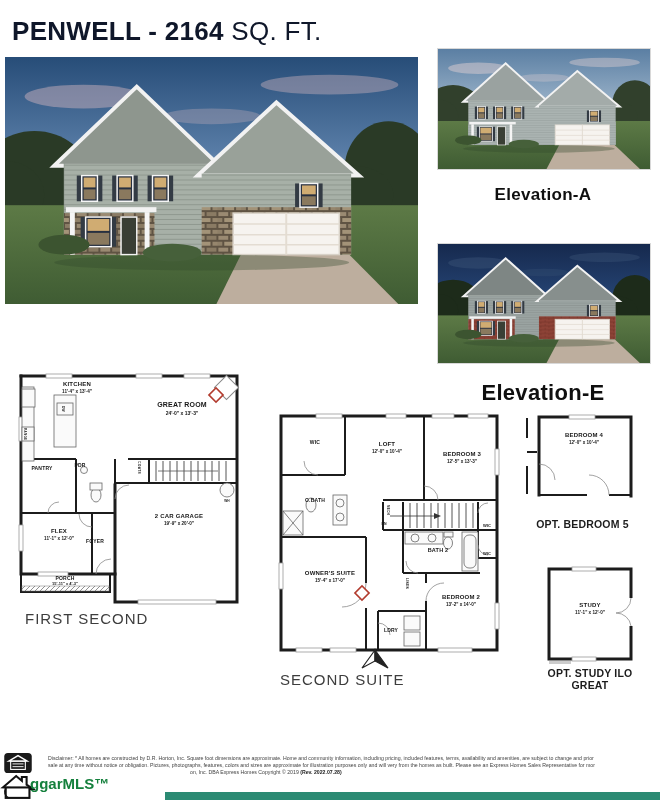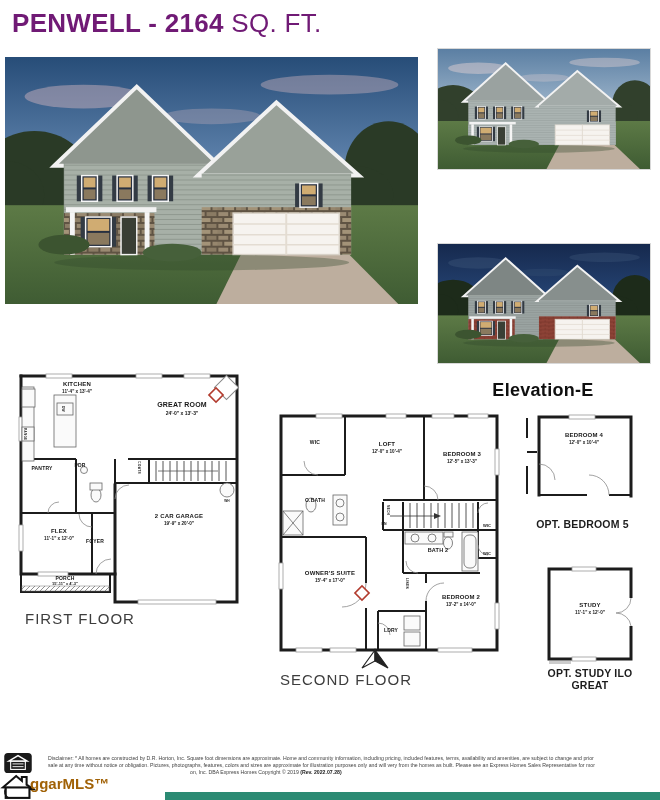--- a/index.html
+++ b/index.html
@@ -1,19 +1,19 @@
 <!DOCTYPE html>
 <html><head>
 <meta charset="utf-8">
 <style>
   html,body{margin:0;padding:0;background:#fff}
   #page{position:relative;width:660px;height:800px;background:#fff;overflow:hidden;
         font-family:"Liberation Sans",sans-serif;}
   
-  #title{position:absolute;left:12px;top:8px;font-size:26px;color:#701a75;letter-spacing:.3px;white-space:nowrap}
+  #title{position:absolute;left:12px;top:16px;font-size:26px;color:#0f172a;letter-spacing:.3px;white-space:nowrap}
   #title .t1{font-weight:800}
   #title .t2{font-weight:500}
   
   .photo{position:absolute;overflow:hidden;background:#c9d2da}
   .photo svg{display:block;width:100%;height:100%}
   .ellabel{position:absolute;text-align:center;font-weight:800;color:#0f0f0f;letter-spacing:.3px}
   
   .plan{position:absolute}
   .plan svg{position:absolute;left:0;top:0;width:100%;height:100%;z-index:1}
   .rl{position:absolute;text-align:center;color:#161616;line-height:1.25;z-index:2}
@@ -23,21 +23,21 @@
   .sm .rn{font-size:5px}
   .xs{font-size:4px;font-weight:700;color:#161616}
   .xxs{font-size:3.2px;font-weight:700;color:#161616}
   .rv{position:absolute;font-weight:700;color:#161616;writing-mode:vertical-rl;letter-spacing:.3px;z-index:2;line-height:1}
   .plancap{position:absolute;font-size:15px;color:#3d3d3d;letter-spacing:1px}
   .optcap{position:absolute;font-size:10.5px;font-weight:700;color:#1c1c1c;text-align:center;letter-spacing:.2px}
   
   #disclaimer{position:absolute;left:48px;top:755px;width:606px;font-size:5.2px;line-height:1.3;color:#3f3f3f;z-index:2}
   #disc3{margin-left:142px}
   #disc3 b{font-weight:700;color:#222}
-  #mlstext{position:absolute;left:30px;top:775px;font-size:15px;font-weight:700;color:#a16207;z-index:3}
+  #mlstext{position:absolute;left:30px;top:775px;font-size:15px;font-weight:700;color:#15803d;z-index:3}
   #accentbar{position:absolute;left:165px;top:792px;width:495px;height:8px;background:#2B8A73}
   .icon{position:absolute;z-index:2}
 </style>
 </head>
 <body>
 
 <div id="page">
 
   <div id="title"><span class="t1">PENWELL - 2164</span><span class="t2"> SQ. FT.</span></div>
 
@@ -231,20 +231,21 @@
   <rect x="232" y="158" width="108" height="42" fill="#f6f3ef" stroke="#d8d2c8" stroke-width="1.5"></rect>
   <line x1="286" y1="158" x2="286" y2="200" stroke="#e3dcd2" stroke-width="2"></line>
   <line x1="232" y1="169" x2="340" y2="169" stroke="#e3dcd2" stroke-width="1.5"></line>
   <line x1="232" y1="180" x2="340" y2="180" stroke="#e3dcd2" stroke-width="1.5"></line>
   <line x1="232" y1="190" x2="340" y2="190" stroke="#e3dcd2" stroke-width="1.5"></line>
   <ellipse cx="200" cy="208" rx="150" ry="8" fill="#31492a" opacity="0.35"></ellipse>
   <ellipse cx="60" cy="190" rx="26" ry="10" fill="#3c5430"></ellipse>
   <ellipse cx="170" cy="198" rx="30" ry="9" fill="#46603a"></ellipse>
   </svg>
     </div>
+  <div class="ellabel" style="left:437px;top:185px;width:212px;font-size:17px">Elevation-A</div>
 
   <div class="photo" style="left:437px;top:243px;width:212px;height:119px;border:1px solid #d8d8d8">
       <svg viewBox="0 0 420 250" preserveAspectRatio="none">
   <defs>
    <linearGradient id="esky" x1="0" y1="0" x2="0" y2="1">
             <stop offset="0" stop-color="#16294e"></stop>
             <stop offset="0.6" stop-color="#23406e"></stop>
             <stop offset="1" stop-color="#7e95b8"></stop>
           </linearGradient>
    <linearGradient id="egr" x1="0" y1="0" x2="0" y2="1">
@@ -330,21 +331,21 @@
   <rect x="232" y="158" width="108" height="42" fill="#f6f3ef" stroke="#d8d2c8" stroke-width="1.5"></rect>
   <line x1="286" y1="158" x2="286" y2="200" stroke="#e3dcd2" stroke-width="2"></line>
   <line x1="232" y1="169" x2="340" y2="169" stroke="#e3dcd2" stroke-width="1.5"></line>
   <line x1="232" y1="180" x2="340" y2="180" stroke="#e3dcd2" stroke-width="1.5"></line>
   <line x1="232" y1="190" x2="340" y2="190" stroke="#e3dcd2" stroke-width="1.5"></line>
   <ellipse cx="200" cy="208" rx="150" ry="8" fill="#31492a" opacity="0.35"></ellipse>
   <ellipse cx="60" cy="190" rx="26" ry="10" fill="#3c5430"></ellipse>
   <ellipse cx="170" cy="198" rx="30" ry="9" fill="#46603a"></ellipse>
   </svg>
     </div>
-  <div class="ellabel" style="left:437px;top:380px;width:212px;font-size:18px">Elevation-E</div>
+  <div class="ellabel" style="left:437px;top:380px;width:212px;font-size:22px">Elevation-E</div>
 
   <div class="plan" style="left:18px;top:373px;width:224px;height:235px">
     <svg viewBox="0 0 224 235">
       <defs>
         <pattern id="hatch1" width="5" height="5" patternUnits="userSpaceOnUse">
           <path d="M0,5 L5,0" stroke="#777" stroke-width="0.8"></path>
         </pattern>
       </defs>
       <g stroke="#1c1c1c" stroke-width="3" fill="none" stroke-linecap="square">
         <path d="M3,3 H219 V229 H97 V112"></path>
@@ -427,21 +428,21 @@
       <div class="rn">PORCH</div>
       <div class="rd" style="font-size:4px">15'-11" x 4'-3"</div>
     </div>
     <div class="rv" style="left:119px;top:88px;height:20px;font-size:3.4px">COATS</div>
     <div class="rl" style="left:203px;top:114px;width:12px">
       <span class="xxs">WH</span>
     </div>
     <div class="rv" style="left:43px;top:33px;height:10px;font-size:3.2px">DW</div>
     <div class="rv" style="left:5px;top:55px;height:13px;font-size:3px">RANGE</div>
   </div>
-  <div class="plancap" style="left:25px;top:610px">FIRST FLOOR</div>
+  <div class="plancap" style="left:25px;top:610px">FIRST SECOND</div>
 
   <div class="plan" style="left:278px;top:413px;width:224px;height:247px">
     <svg viewBox="0 0 224 247">
       <g stroke="#1c1c1c" stroke-width="3" fill="none" stroke-linecap="square">
         <path d="M3,3 H219 V237 H3 Z"></path>
       </g>
       <g stroke="#1c1c1c" stroke-width="2" fill="none">
         <path d="M67,3 V62 M3,62 H67 M146,3 V87 M105,87 H219 M3,124 H88 M88,124 V170 M88,195 V237"></path>
         <path d="M125,89 V160 M125,117 H200 M125,160 H202 M200,89 V145 M200,117 H219 M200,145 H219"></path>
         <path d="M148,160 V170 M148,188 V237 M100,198 H148 M100,198 V237 M105,89 V117 M105,117 H125"></path>
@@ -538,21 +539,21 @@
     </div>
     <div class="rl sm" style="left:98px;top:214px;width:30px">
       <div class="rn">LDRY</div>
     </div>
     <div class="rv" style="left:127px;top:165px;height:30px;font-size:3.2px">LINEN</div>
   </div>
   <svg class="icon" style="left:360px;top:648px;width:30px;height:24px" viewBox="0 0 30 24">
     <polygon points="15,2 2,20 15,13" fill="#fff" stroke="#222" stroke-width="1.2"></polygon>
     <polygon points="15,2 28,20 15,13" fill="#222" stroke="#222" stroke-width="1.2"></polygon>
   </svg>
-  <div class="plancap" style="left:280px;top:671px">SECOND FLOOR</div>
+  <div class="plancap" style="left:280px;top:671px">SECOND SUITE</div>
 
   <div class="plan" style="left:525px;top:408px;width:115px;height:105px">
     <svg viewBox="0 0 115 105">
       <g stroke="#1c1c1c" stroke-width="3" fill="none" stroke-linecap="square">
         <path d="M14,9 H106 V88 M14,9 V87"></path>
       </g>
       <g stroke="#1c1c1c" stroke-width="2" fill="none">
         <path d="M14,87 H62 M84,87 H106 M2,10 V30 M2,58 V86 M2,44 H12"></path>
       </g>
       <g fill="#fff" stroke="#999" stroke-width="0.8">

